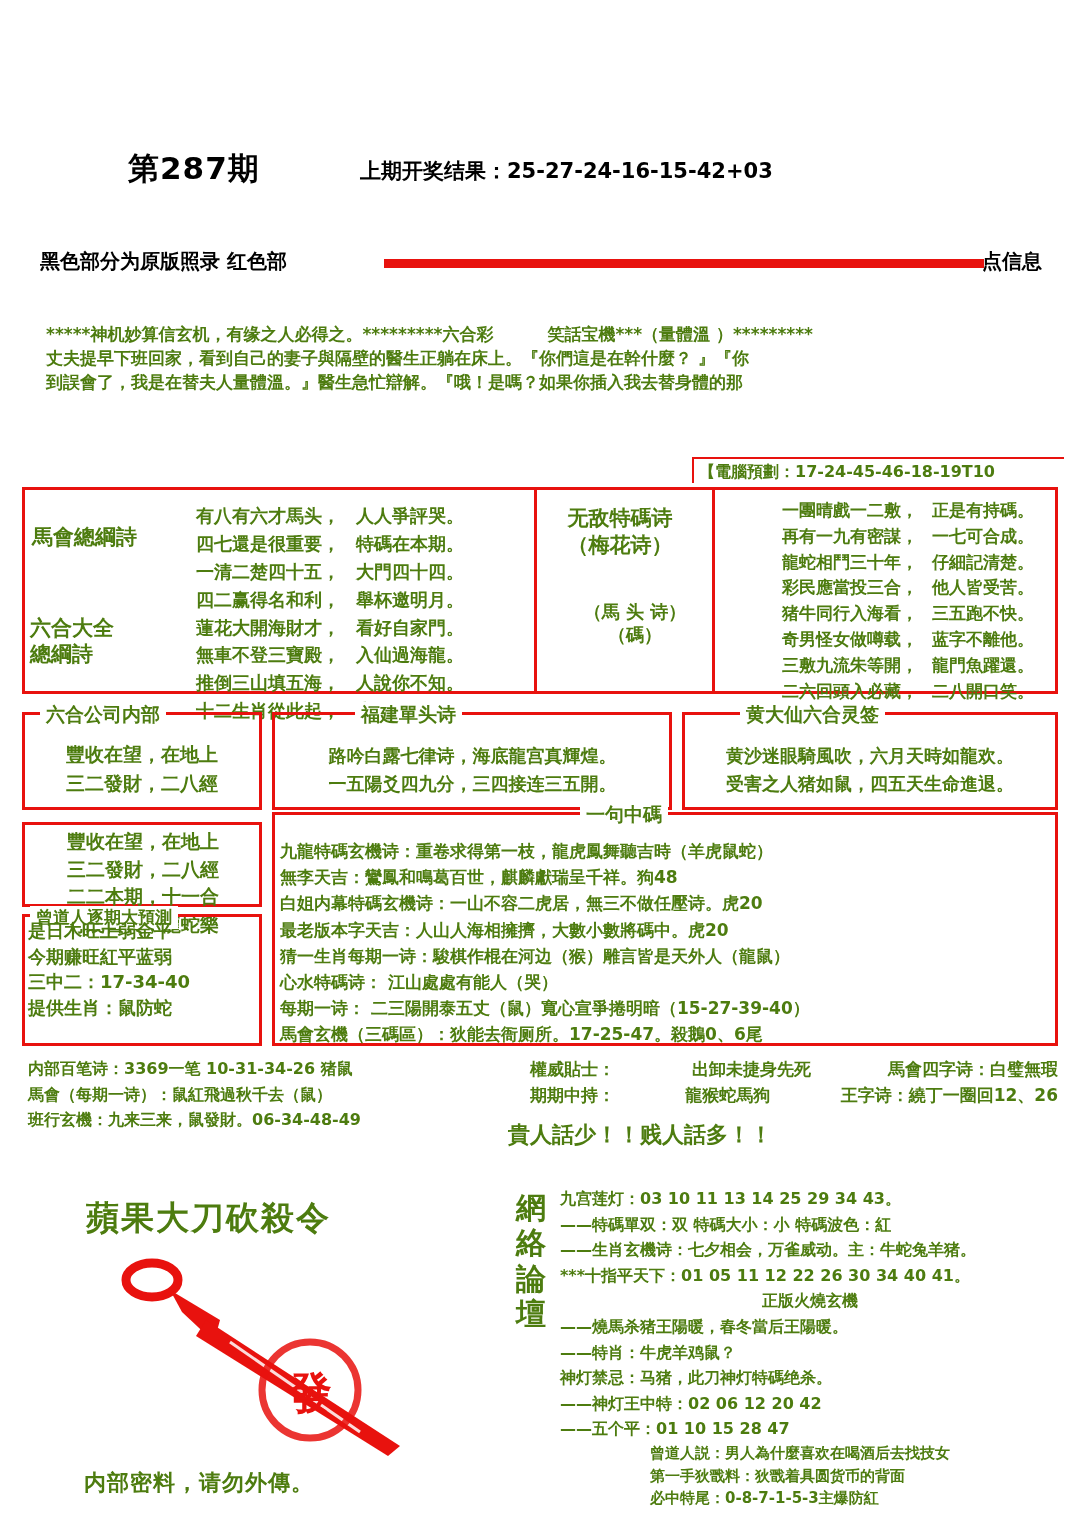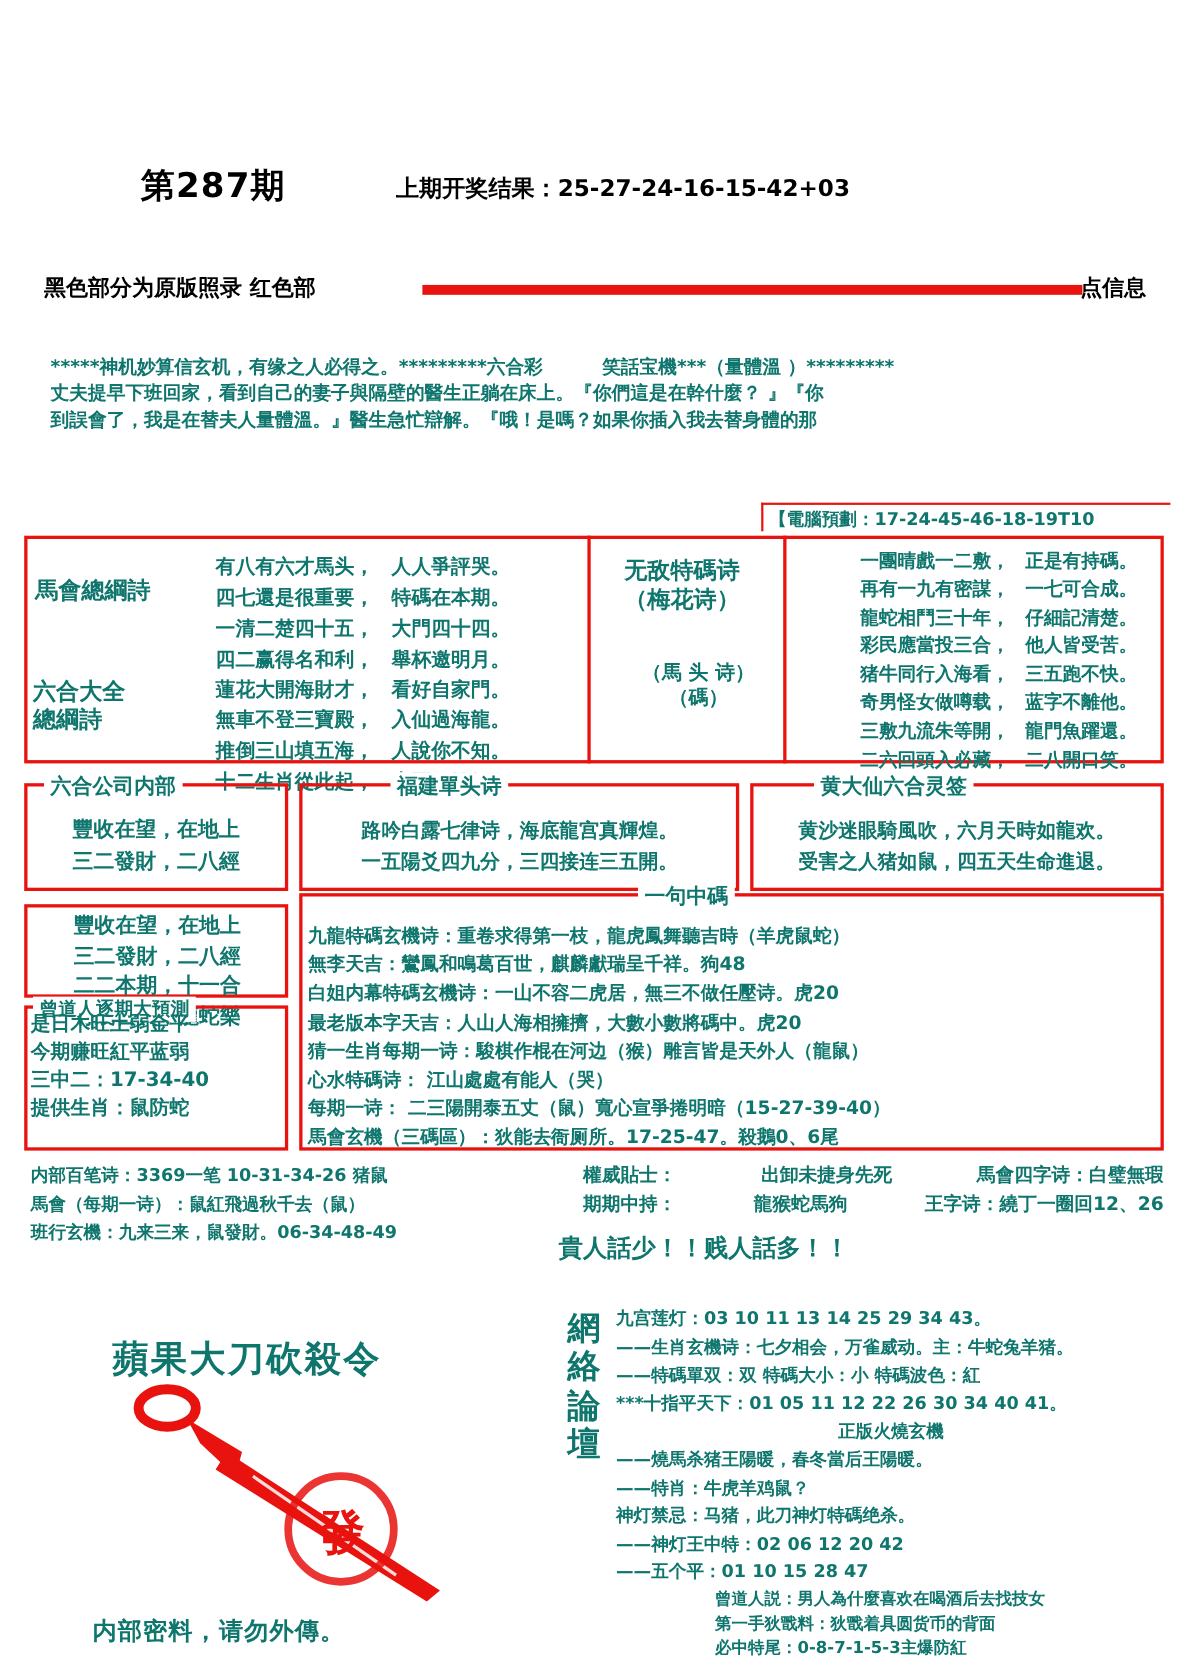--- a/index.html
+++ b/index.html
@@ -5,21 +5,21 @@
   html,body{margin:0;padding:0;}
   body{
     width:1080px;height:1524px;
     background:#ffffff;
     font-family:"DejaVu Sans","Liberation Sans",sans-serif;
     color:#e8120e;
     position:relative;
     overflow:hidden;
   }
   .page{position:relative;width:1080px;height:1524px;}
-  .red{color:#0f766e;}
+  .red{color:#4d7c0f;}
   .blk{color:#000000;}
   .bold{font-weight:bold;}
   .abs{position:absolute;}
 
   
   #issue-no{left:128px;top:148px;font-size:31px;font-weight:bold;letter-spacing:1px;}
   #last-result{left:360px;top:157px;font-size:21px;font-weight:bold;letter-spacing:0px;}
 
   
   #notice-row{left:40px;top:248px;width:1010px;height:28px;font-size:20px;font-weight:bold;}
@@ -94,21 +94,21 @@
   #forum-vert{left:508px;top:1190px;width:46px;font-size:30px;font-weight:bold;line-height:1.18;text-align:center;}
 
   
   #bottom-list{left:560px;top:1186px;width:500px;font-size:16px;font-weight:bold;line-height:1.6;}
   #bottom-list .c{text-align:center;}
 
   
   #bottom-tail{left:650px;top:1442px;width:420px;font-size:15px;font-weight:bold;line-height:1.5;}
 
   
-  #apple-title{left:102px;top:1196px;font-size:33px;font-weight:bold;letter-spacing:2px;margin-top:17px;}
+  #apple-title{left:86px;top:1196px;font-size:33px;font-weight:bold;letter-spacing:2px;}
   #apple-foot{left:84px;top:1468px;font-size:22px;font-weight:bold;letter-spacing:1px;}
   #apple-art{left:110px;top:1250px;width:320px;height:210px;}
 </style>
 </head>
 <body>
 
 <div class="page">
 
   <div class="abs blk bold" id="issue-no">第287期</div>
   <div class="abs blk" id="last-result">
@@ -258,22 +258,22 @@
       <span>龍猴蛇馬狗</span>
       <span>王字诗：繞丁一圈回12、26</span>
     </div>
   </div>
   <div class="abs red" id="auth-slogan">貴人話少！！贱人話多！！</div>
 
   <div class="abs red" id="forum-vert">網<br>絡<br>論<br>壇</div>
 
   <div class="abs red" id="bottom-list">
     <div>九宫莲灯：03 10 11 13 14 25 29 34 43。</div>
+    <div>——特碼單双：双 特碼大小：小 特碼波色：紅</div>
     <div>——生肖玄機诗：七夕相会，万雀威动。主：牛蛇兔羊猪。</div>
-    <div>——特碼單双：双 特碼大小：小 特碼波色：紅</div>
     <div>***十指平天下：01 05 11 12 22 26 30 34 40 41。</div>
     <div class="c">正版火燒玄機</div>
     <div>——燒馬杀猪王陽暖，春冬當后王陽暖。</div>
     <div>——特肖：牛虎羊鸡鼠？</div>
     <div>神灯禁忌：马猪，此刀神灯特碼绝杀。</div>
     <div>——神灯王中特：02 06 12 20 42</div>
     <div>——五个平：01 10 15 28 47</div>
   </div>
 
   <div class="abs red" id="bottom-tail">

